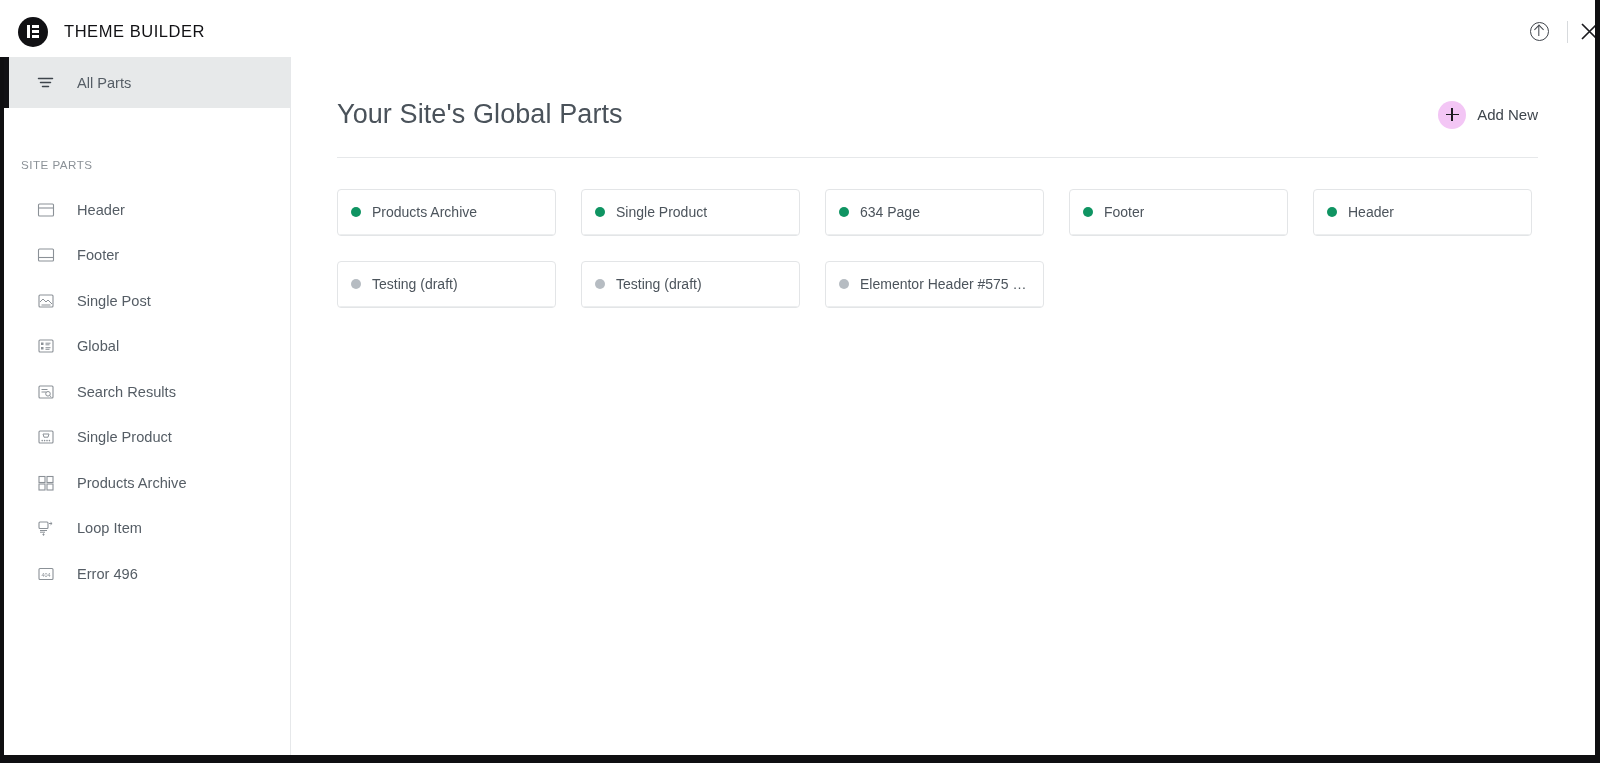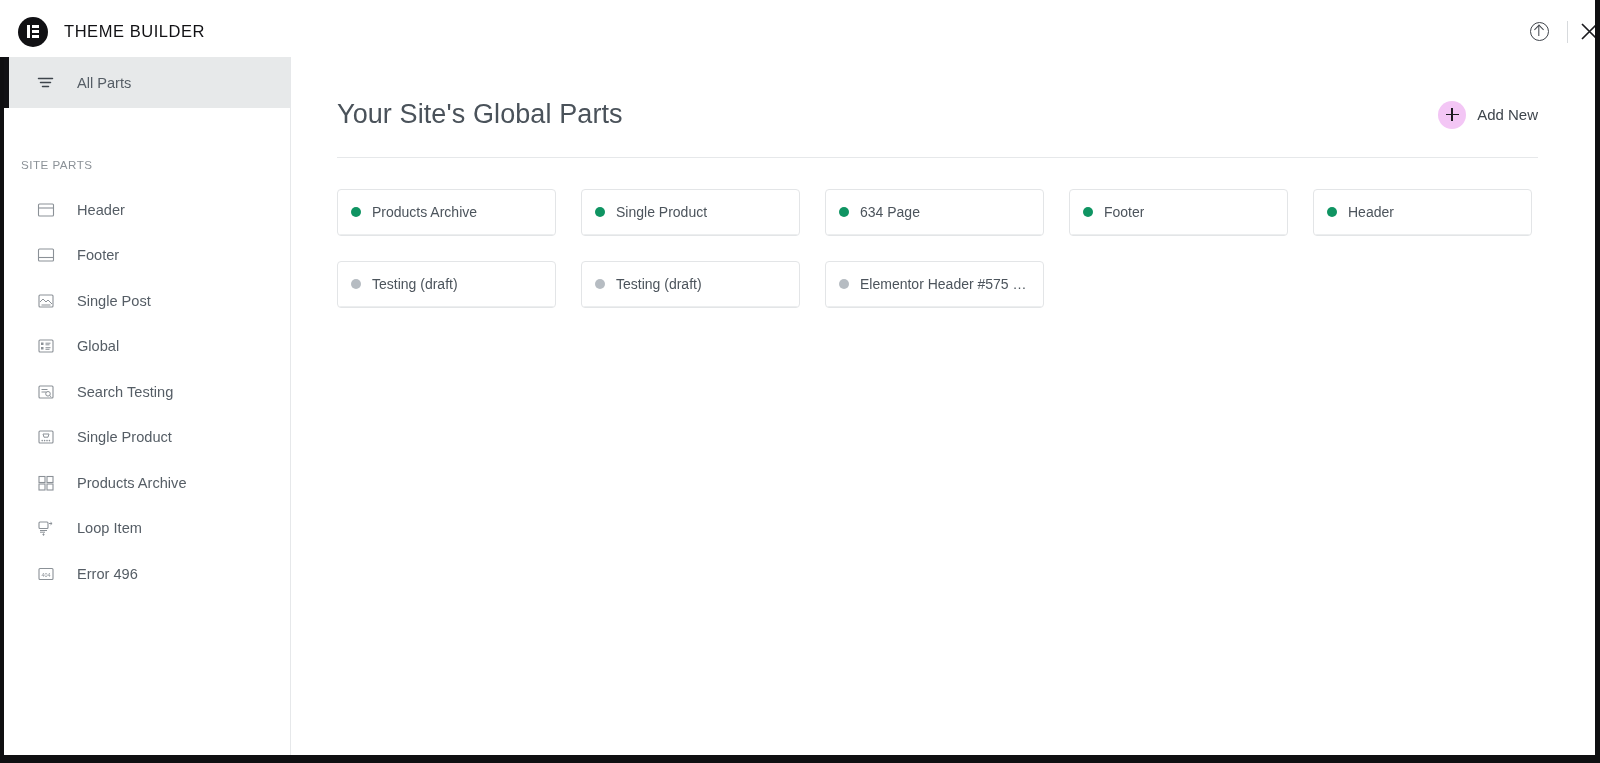--- a/index.html
+++ b/index.html
@@ -245,21 +245,21 @@
 
       <div class="nav-item">
         <span class="nav-ico">
           <svg width="18" height="18" viewBox="0 0 18 18">
             <rect x="2" y="3" width="14" height="12" rx="1" fill="none" stroke="#8b9197" stroke-width="1.1"></rect>
             <path d="M4.5 6.5h6 M4.5 9h5" stroke="#8b9197" stroke-width="1"></path>
             <circle cx="11" cy="10.8" r="2.3" fill="none" stroke="#8b9197" stroke-width="1"></circle>
             <path d="M12.7 12.5l1.6 1.6" stroke="#8b9197" stroke-width="1"></path>
           </svg>
         </span>
-        <span>Search Testing</span>
+        <span>Search Results</span>
       </div>
 
       <div class="nav-item">
         <span class="nav-ico">
           <svg width="18" height="18" viewBox="0 0 18 18">
             <rect x="2" y="3" width="14" height="12" rx="1" fill="none" stroke="#8b9197" stroke-width="1.1"></rect>
             <path d="M6 6h6l-1 3.2H7z" fill="none" stroke="#8b9197" stroke-width="1"></path>
             <circle cx="5.2" cy="12.6" r=".8" fill="#8b9197"></circle>
             <circle cx="7.6" cy="12.6" r=".8" fill="#8b9197"></circle>
             <circle cx="10" cy="12.6" r=".8" fill="#8b9197"></circle>

